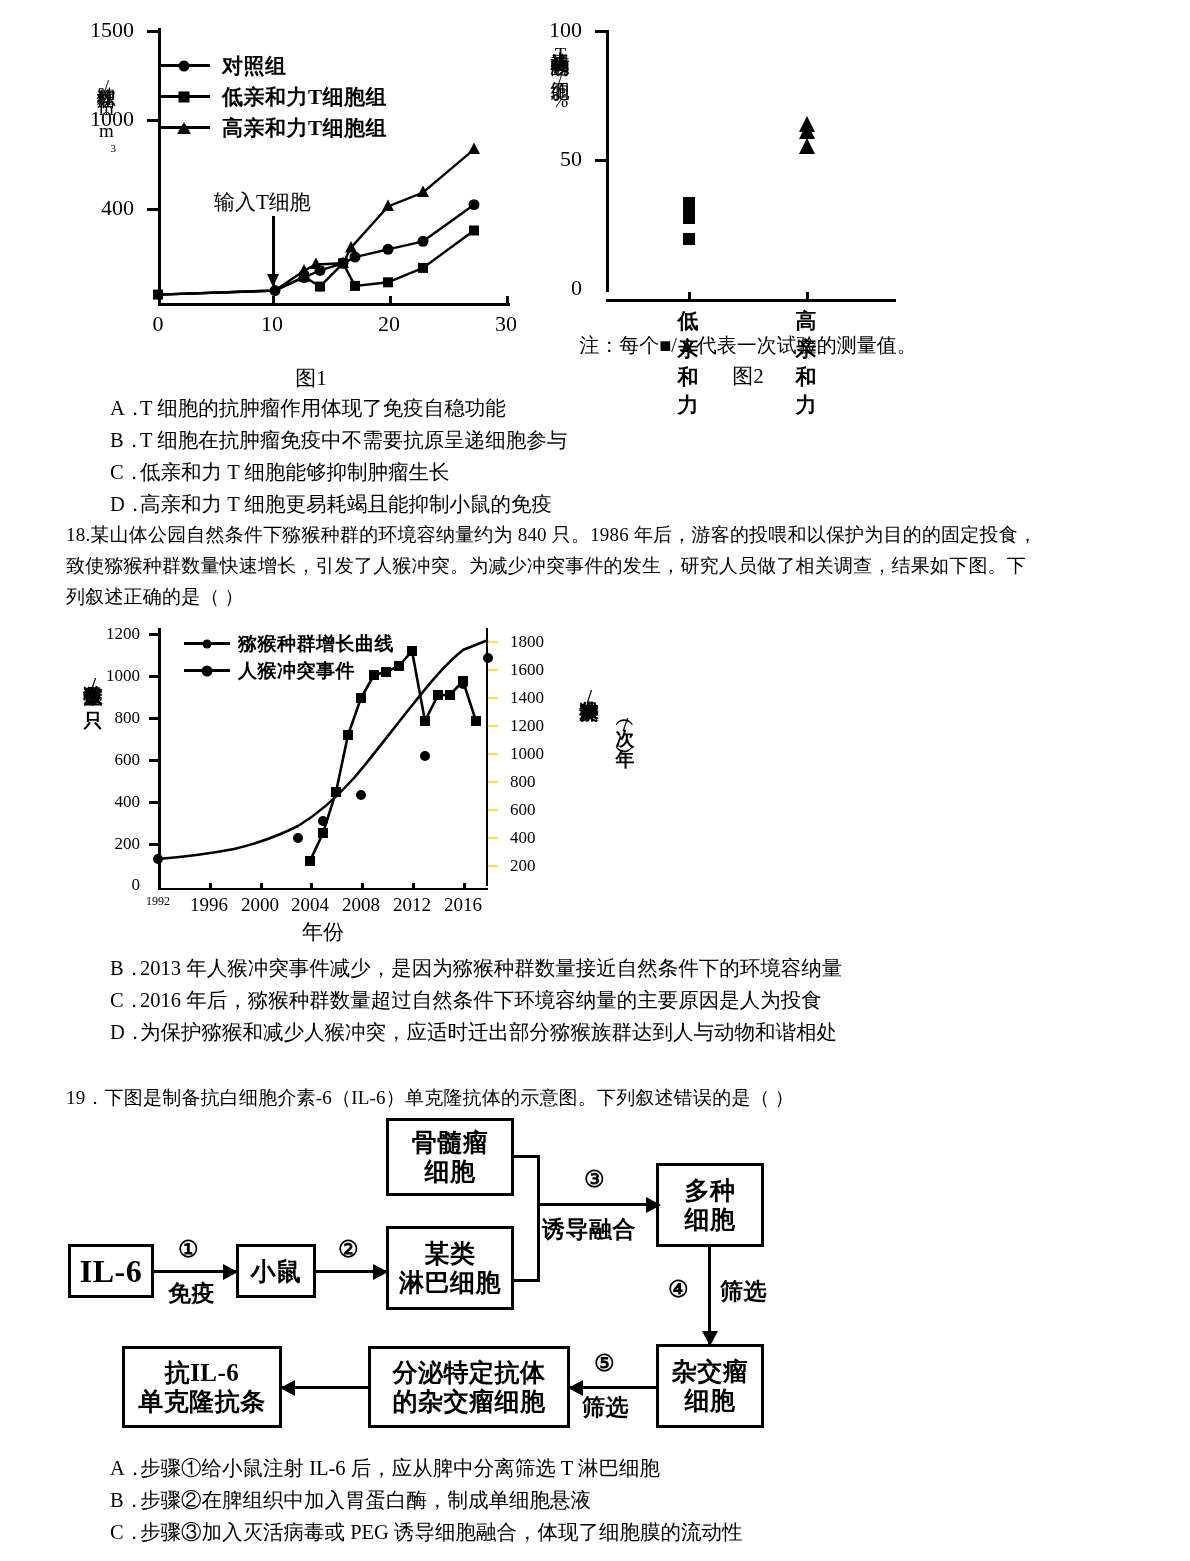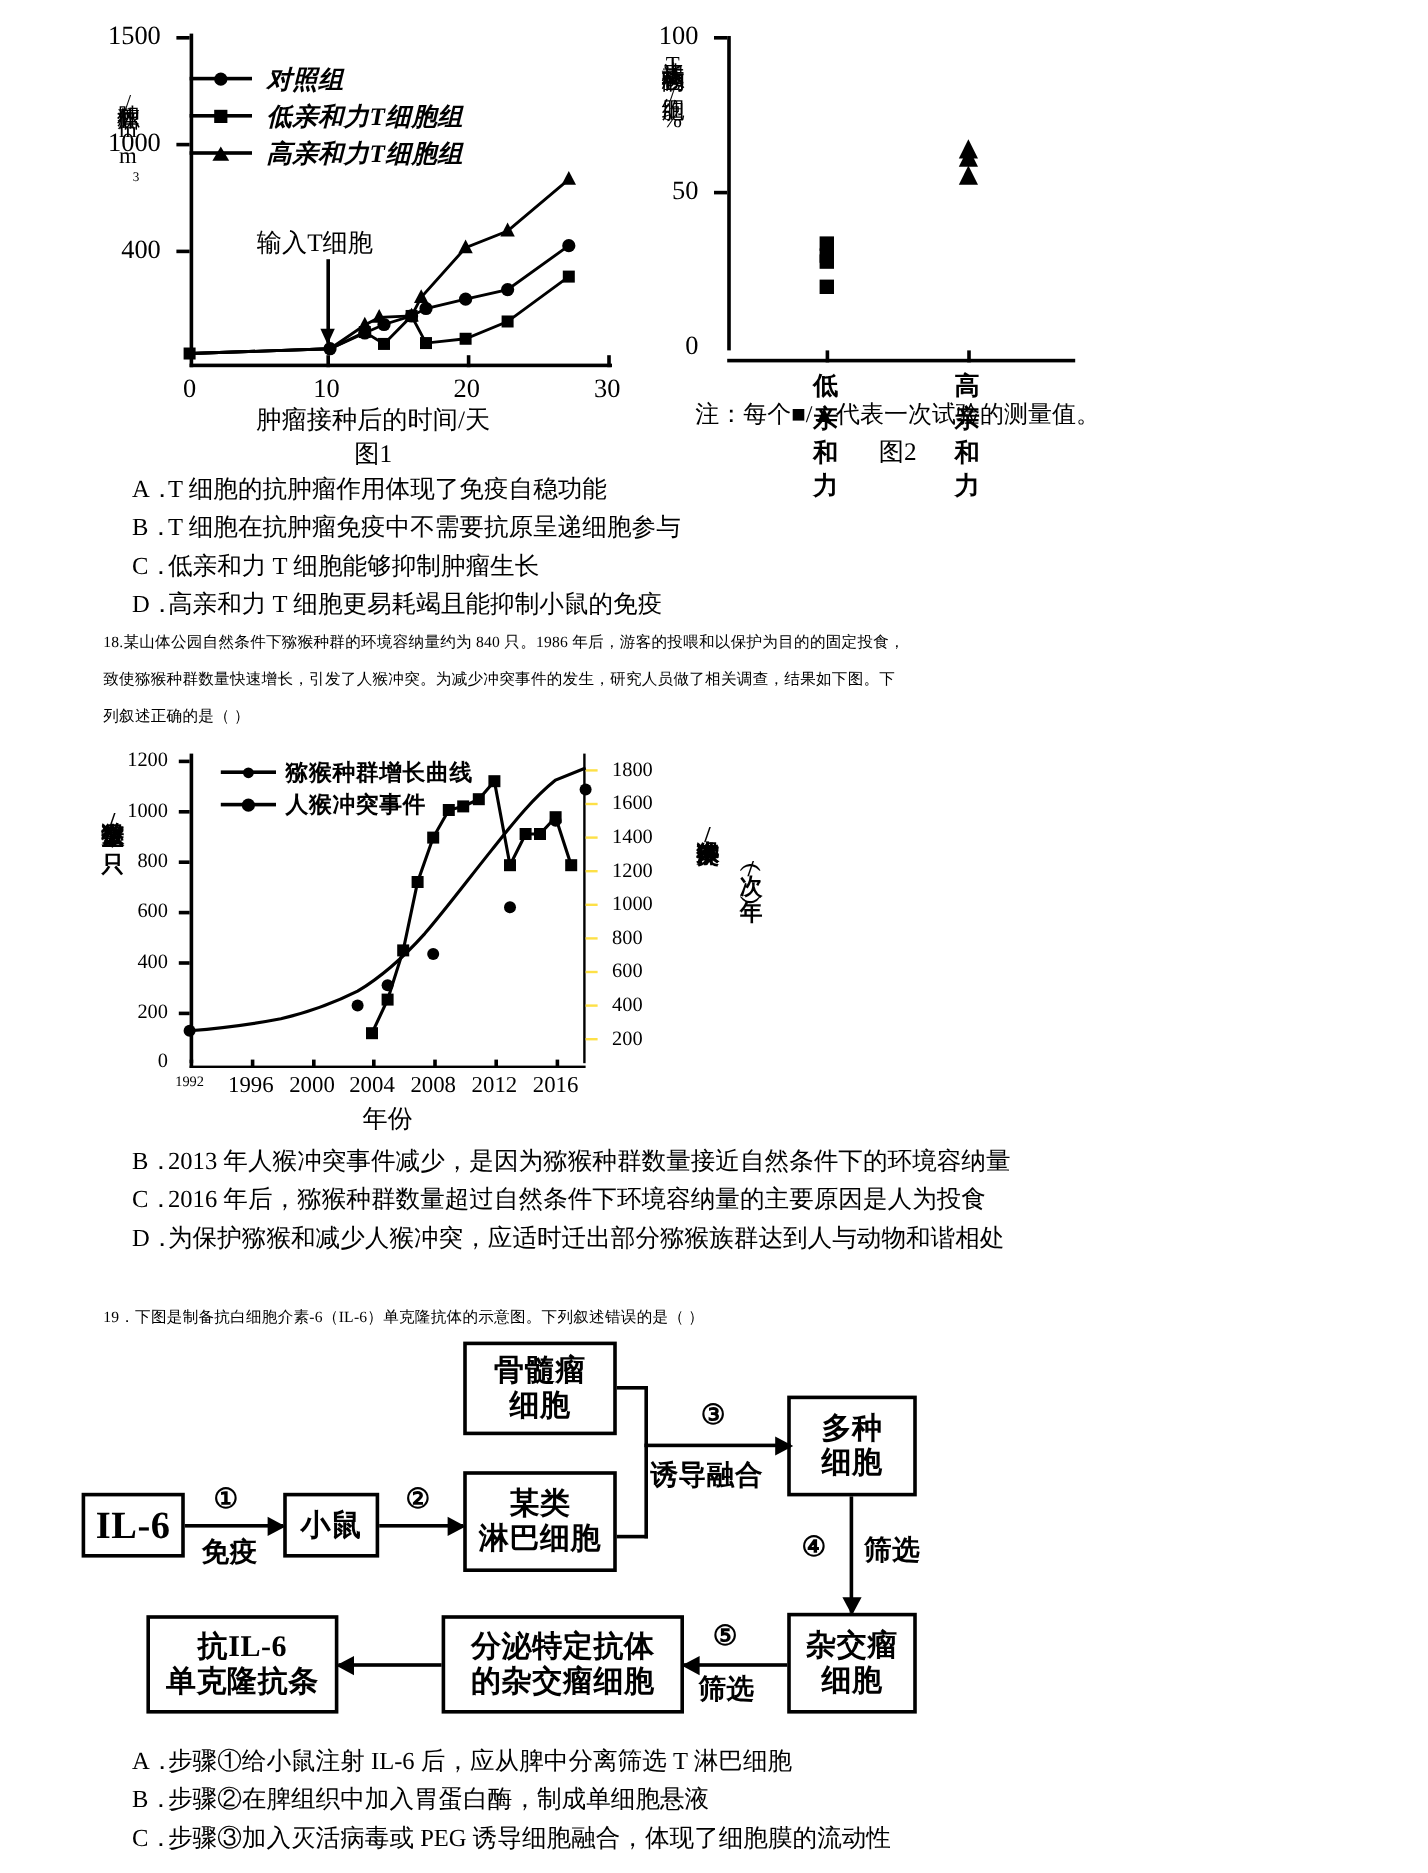--- a/index.html
+++ b/index.html
@@ -9,24 +9,23 @@
     background:#ffffff;
     font-family:"Liberation Serif","DejaVu Serif",serif;
     color:#000;
     position:relative;
     overflow:hidden;
   }
   .page { position:relative; width:1190px; height:1561px; }
 
   
   .qtext {
-    font-size:13px;
+    font-size:19px;
     line-height:31px;
     letter-spacing:0.2px;
-    margin-left:20px;
   }
   .opt {
     font-size:20.5px;
     line-height:32px;
     white-space:nowrap;
   }
   .opt .lbl { display:inline-block; width:30px; }
 
   
   #chart1 { position:absolute; left:96px; top:14px; width:430px; height:370px; }
@@ -37,21 +36,21 @@
     white-space:nowrap;
   }
   .c1-ylab sup { font-size:11px; vertical-align:super; }
   .c1-plot { position:absolute; left:62px; top:14px; width:352px; height:278px; }
   .axis-v { position:absolute; left:0; top:0; width:3px; height:268px; background:#000; }
   .axis-h { position:absolute; left:0; bottom:0; height:3px; width:352px; background:#000; }
   .ytick { position:absolute; left:-11px; width:11px; height:2.6px; background:#000; }
   .ytlabel { position:absolute; right:100%; margin-right:13px; font-size:22px; line-height:1; transform:translateY(-50%); white-space:nowrap; }
   .xtick { position:absolute; bottom:0; width:2.6px; height:10px; background:#000; }
   .xtlabel { position:absolute; top:100%; margin-top:5px; font-size:22px; transform:translateX(-50%); }
-  .legend1 { position:absolute; left:62px; top:36px;font-style:italic; }
+  .legend1 { position:absolute; left:62px; top:36px; }
   .lgrow { display:flex; align-items:center; height:31px; }
   .lgline { width:52px; height:2.5px; background:#000; position:relative; }
   .lgmk { position:absolute; left:50%; top:50%; transform:translate(-50%,-50%); }
   .mk-c { width:11px; height:11px; border-radius:50%; background:#000; }
   .mk-s { width:11px; height:11px; background:#000; }
   .mk-t { width:0; height:0; border-left:7px solid transparent; border-right:7px solid transparent; border-bottom:12px solid #000; }
   .lgtxt { margin-left:12px; font-size:21px; font-weight:600; letter-spacing:0.5px; white-space:nowrap; }
   .annot1 { position:absolute; font-size:21px; font-weight:500; white-space:nowrap; }
   .arrow-dn { position:absolute; width:2.5px; background:#000; }
   .arrow-dn::after {
@@ -206,21 +205,20 @@
         <span class="lgline">
             <span class="lgmk mk-t"></span>
           </span>
         <span class="lgtxt">高亲和力T细胞组</span>
       </div>
     </div>
 
     <div class="annot1" style="left:118px; top:174px;">输入T细胞</div>
     <div class="arrow-dn" style="left:176px; top:202px; height:70px;"></div>
 
-    <div class="cap" style="left:0; top:322px; width:430px;">肿瘤接种后的时间/天</div>
     <div class="cap" style="left:0; top:350px; width:430px;">图1</div>
   </div>
 
   <div id="chart2">
     <div class="c2-ylab">表达耗竭标志物的T细胞/%</div>
 
     <div class="c2-plot">
       <div class="axis-v" style="height:262px;"></div>
       <div class="axis-h" style="width:290px;"></div>
 

